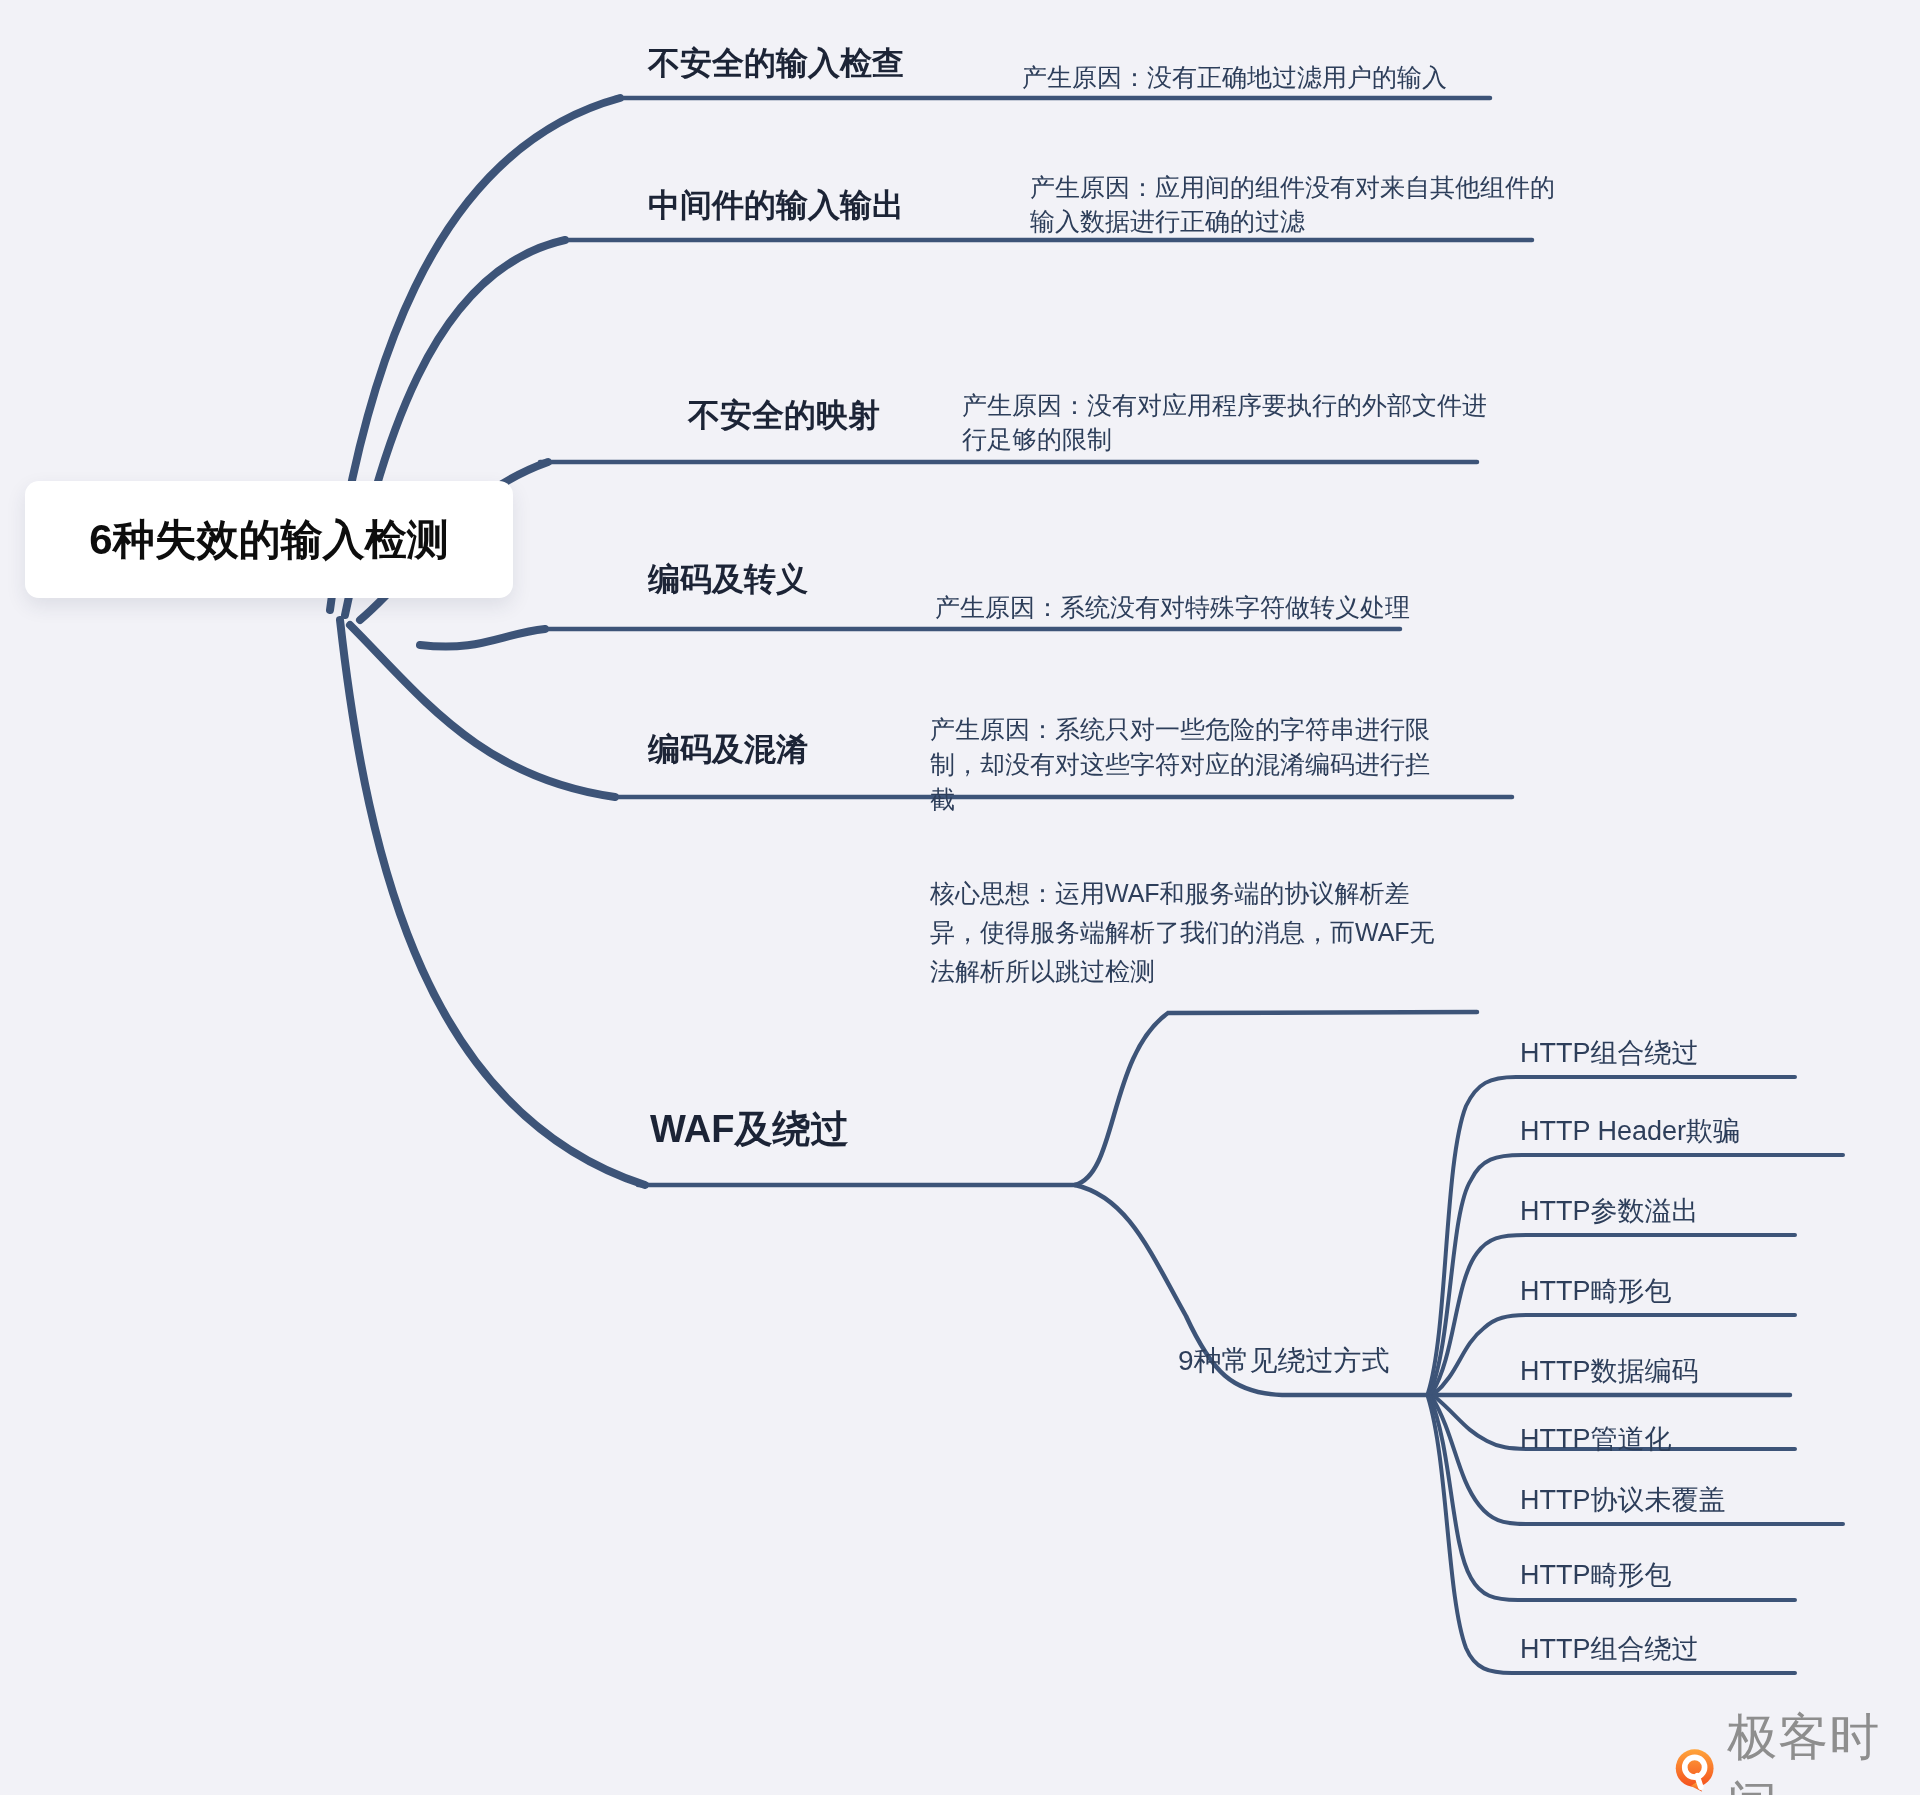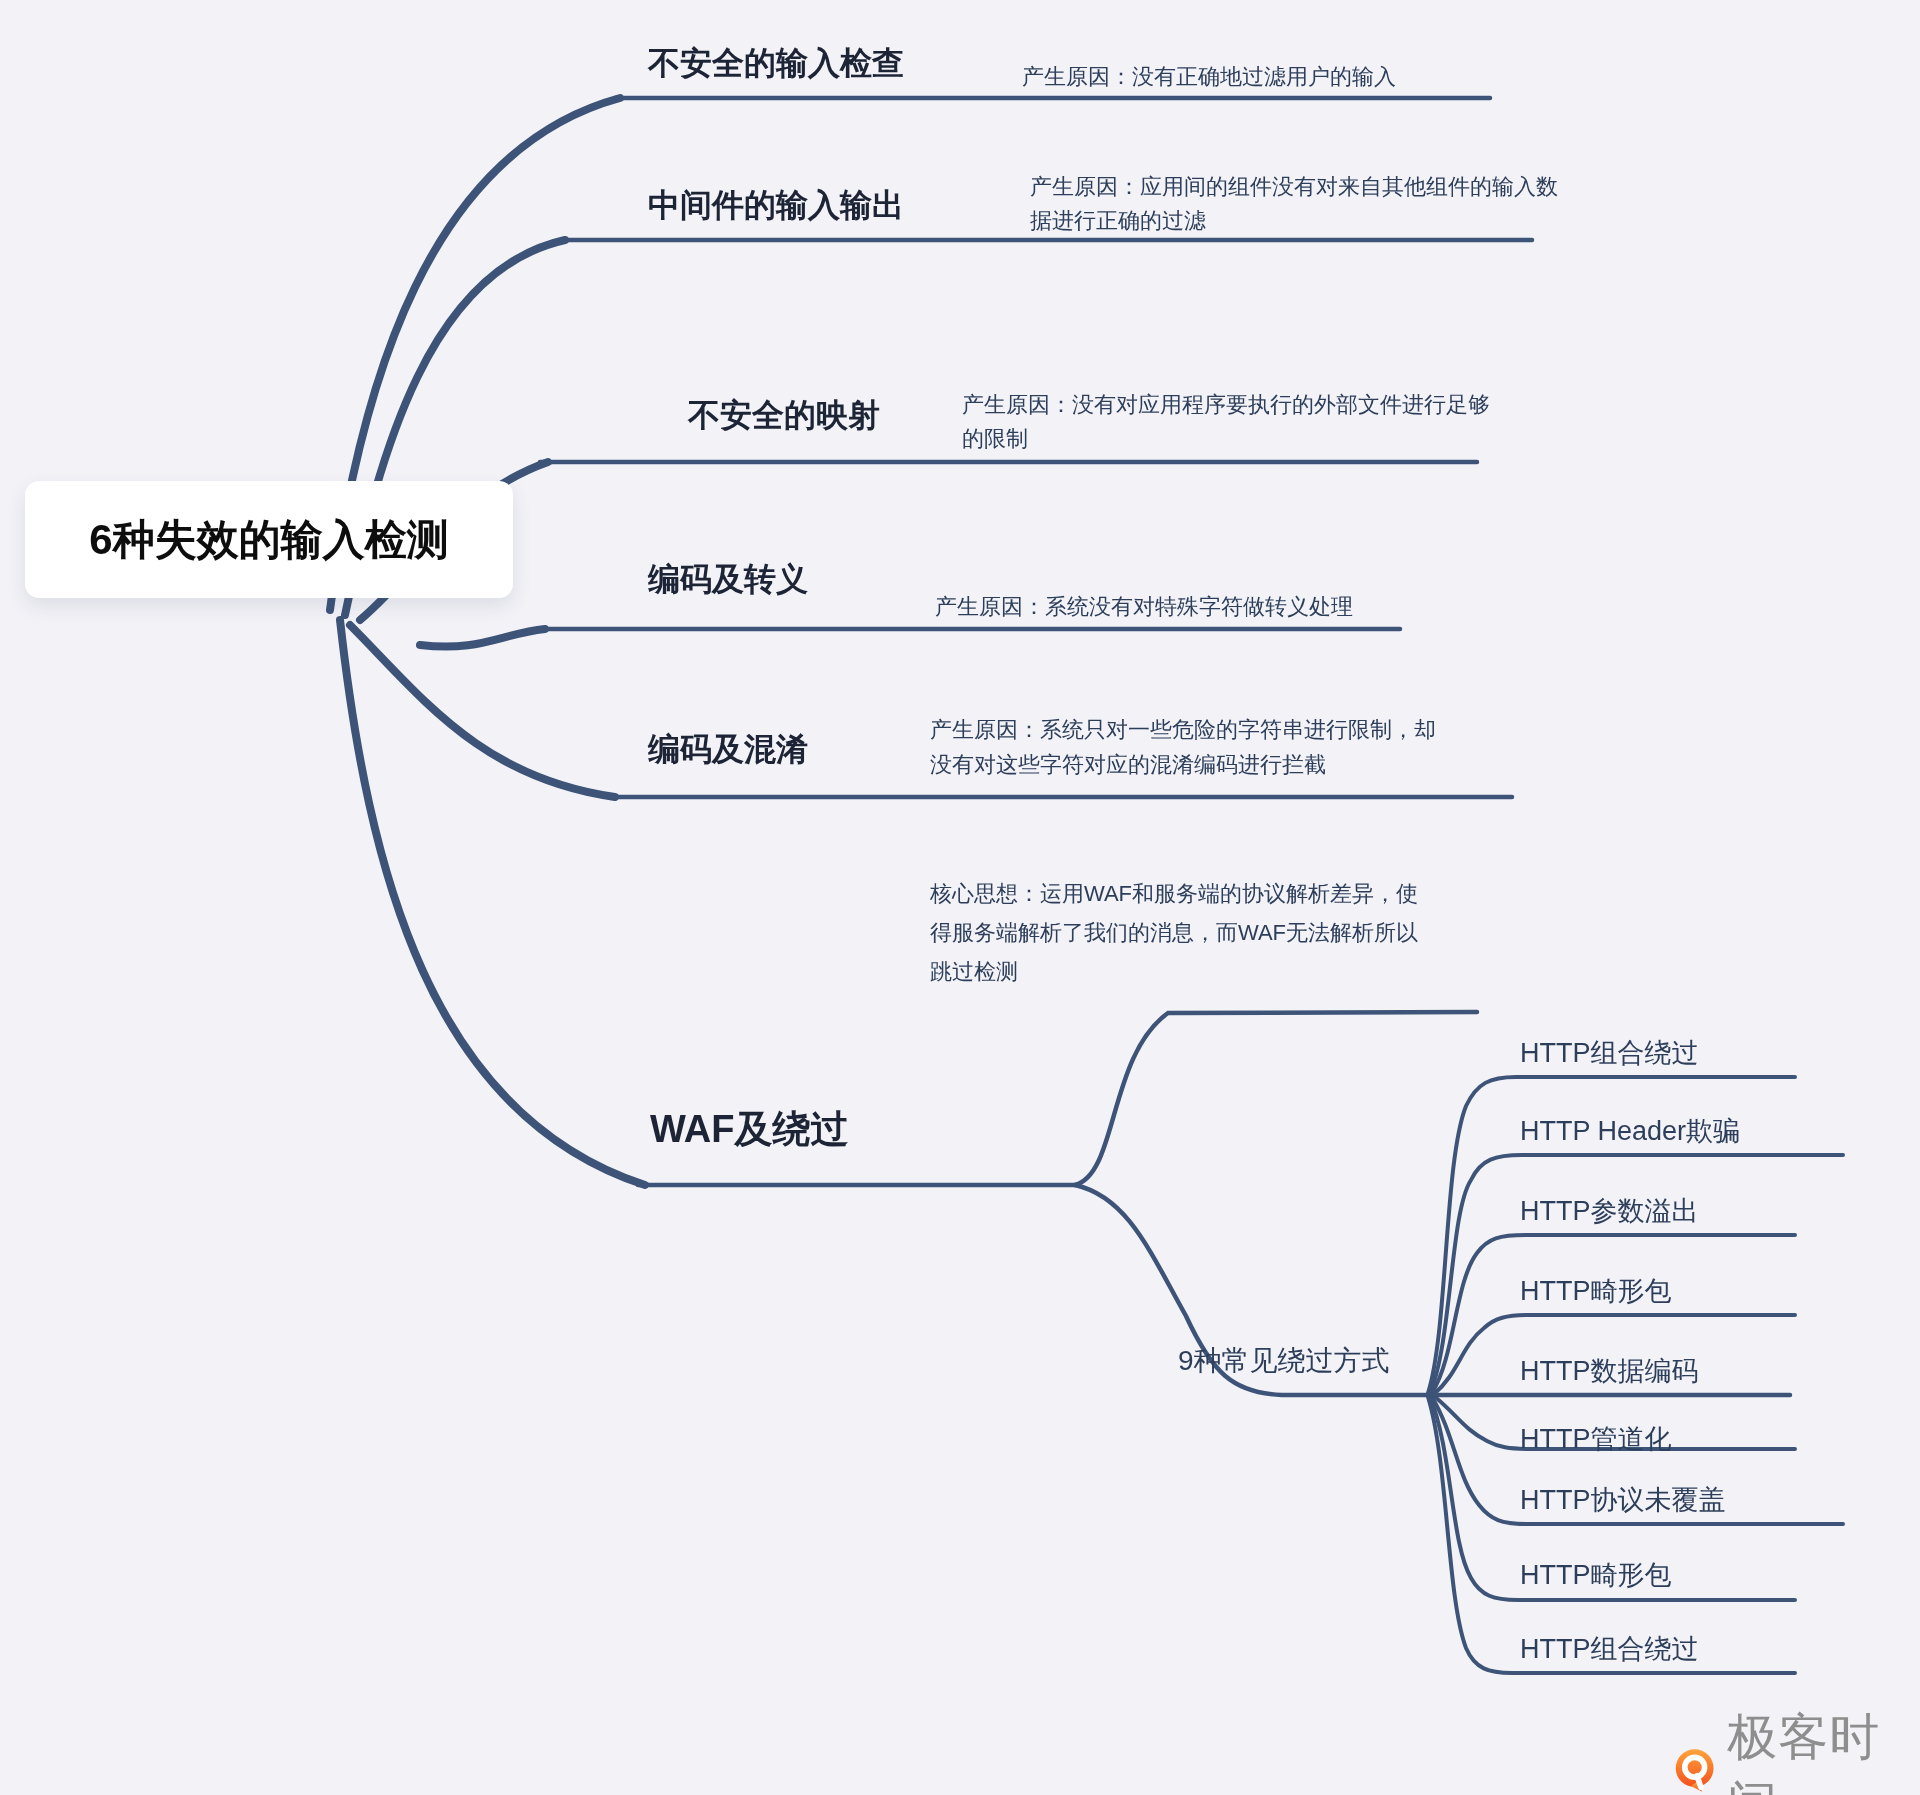--- a/index.html
+++ b/index.html
@@ -10,21 +10,21 @@
   body{font-family:"Liberation Sans","DejaVu Sans",sans-serif;background:var(--c-bg);}
   .canvas{position:relative;width:1920px;height:1795px;background:var(--c-bg);overflow:hidden;}
   svg.wires{position:absolute;left:0;top:0;width:1920px;height:1795px;}
   svg.wires path{fill:none;stroke:var(--c-line);stroke-linecap:round;}
   .w-main{stroke-width:8px;}
   .w-branch{stroke-width:4.5px;}
   .w-sub{stroke-width:4.5px;}
   .w-fan{stroke-width:4px;}
   .node{position:absolute;white-space:nowrap;}
   .topic{font-weight:bold;font-size:32px;color:var(--c-topic);letter-spacing:0px;}
-  .desc{font-size:22px;color:var(--c-desc);line-height:34px;}
+  .desc{font-size:25px;color:var(--c-desc);line-height:34px;}
   .wrap{white-space:normal;}
   .root-card{position:absolute;left:25px;top:481px;width:488px;height:117px;background:var(--c-card);
     border-radius:14px;box-shadow:0 8px 20px rgba(40,50,80,.10);display:flex;align-items:center;justify-content:center;}
   .root-card .t{font-size:42px;font-weight:bold;color:var(--c-root_text);}
   .waf-topic{font-size:38px;}
   .sub-label{font-size:28px;color:var(--c-desc);}
   .item{font-size:27px;color:var(--c-desc);line-height:32px;}
   .watermark{position:absolute;left:1672px;top:1704px;display:flex;align-items:center;gap:10px;}
   .watermark .brand{font-size:50px;font-weight:400;color:var(--c-logo_text);letter-spacing:1px;}
 </style>

